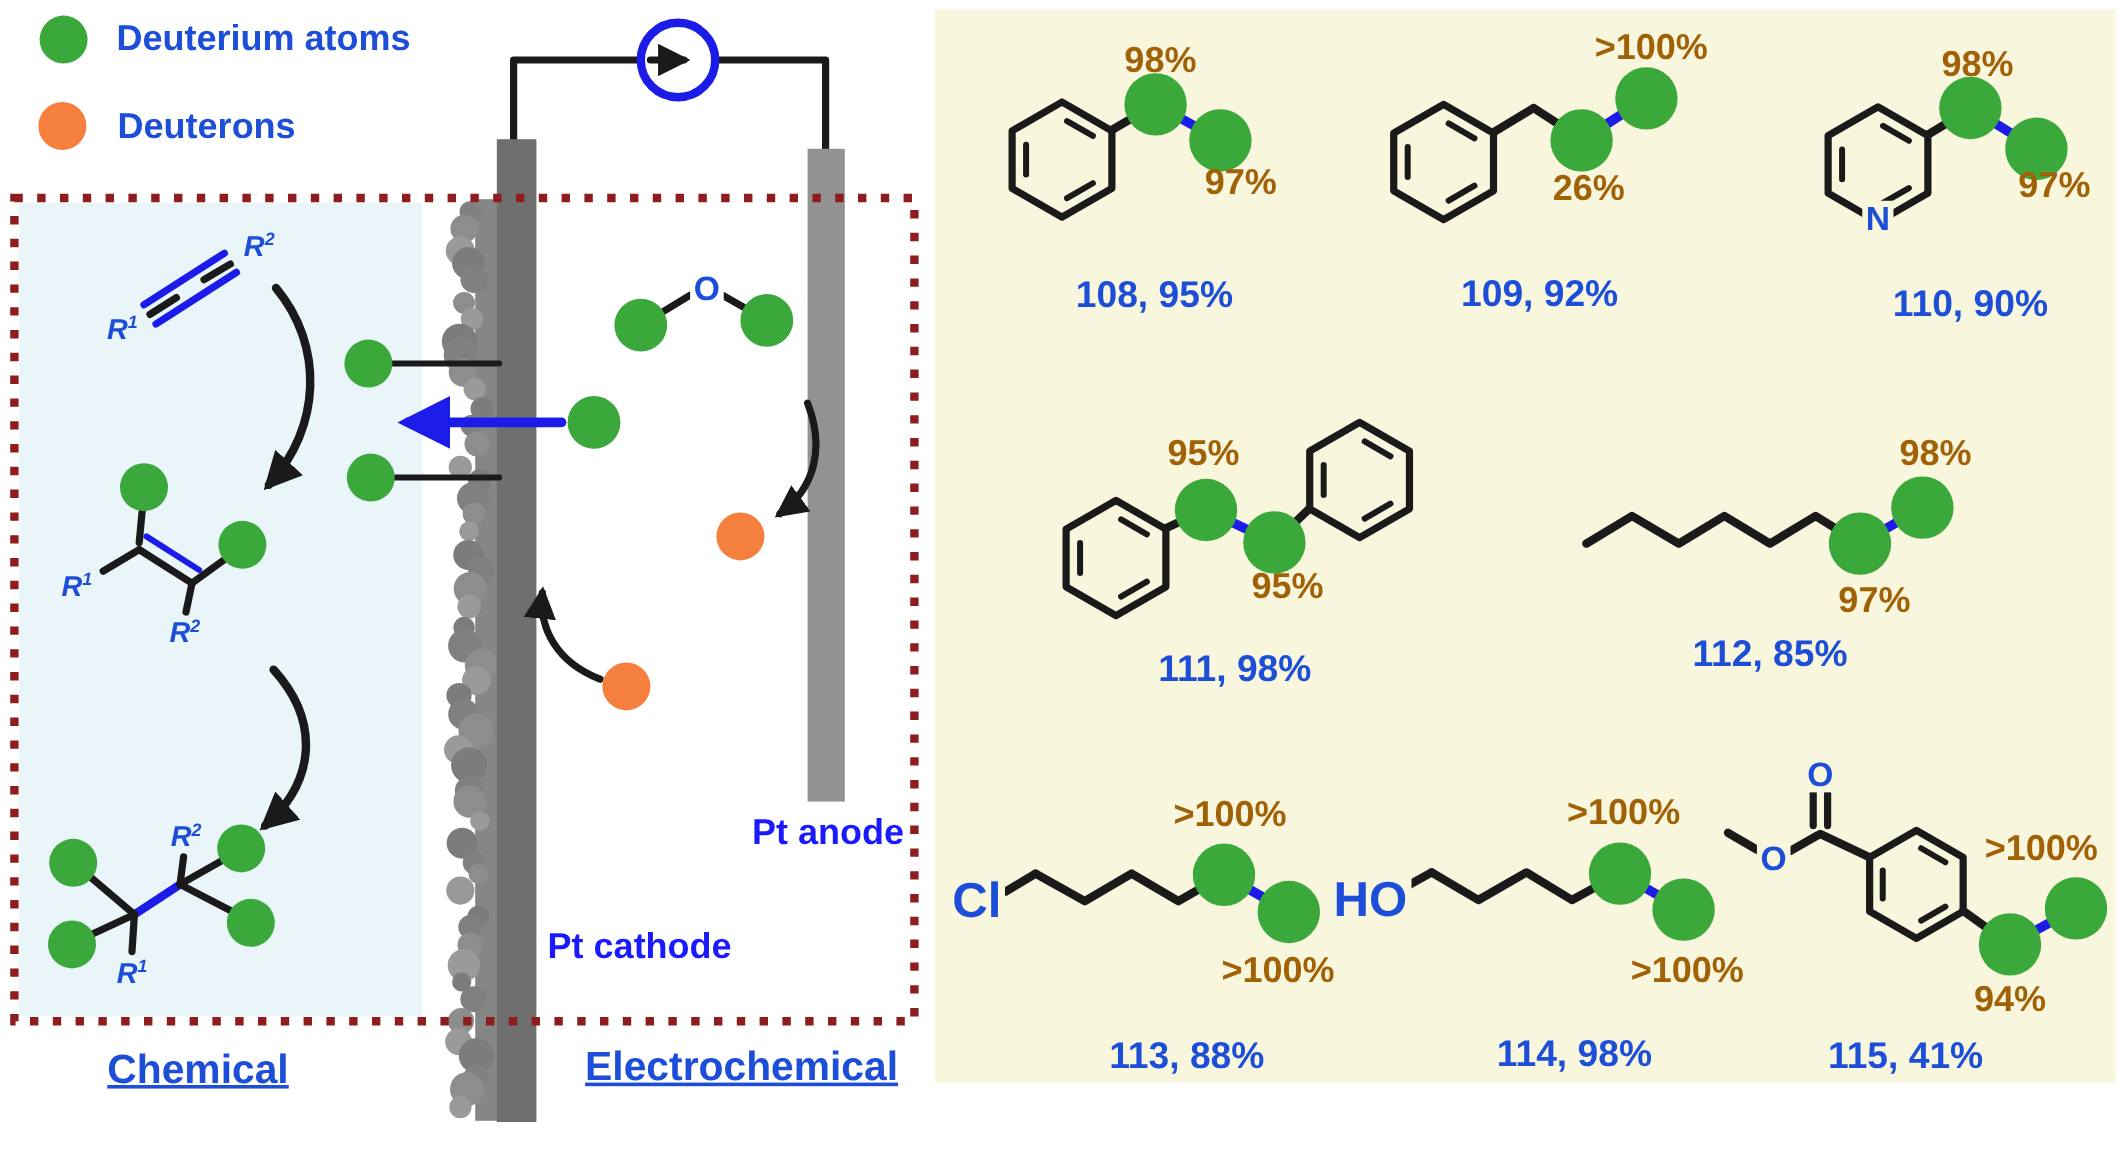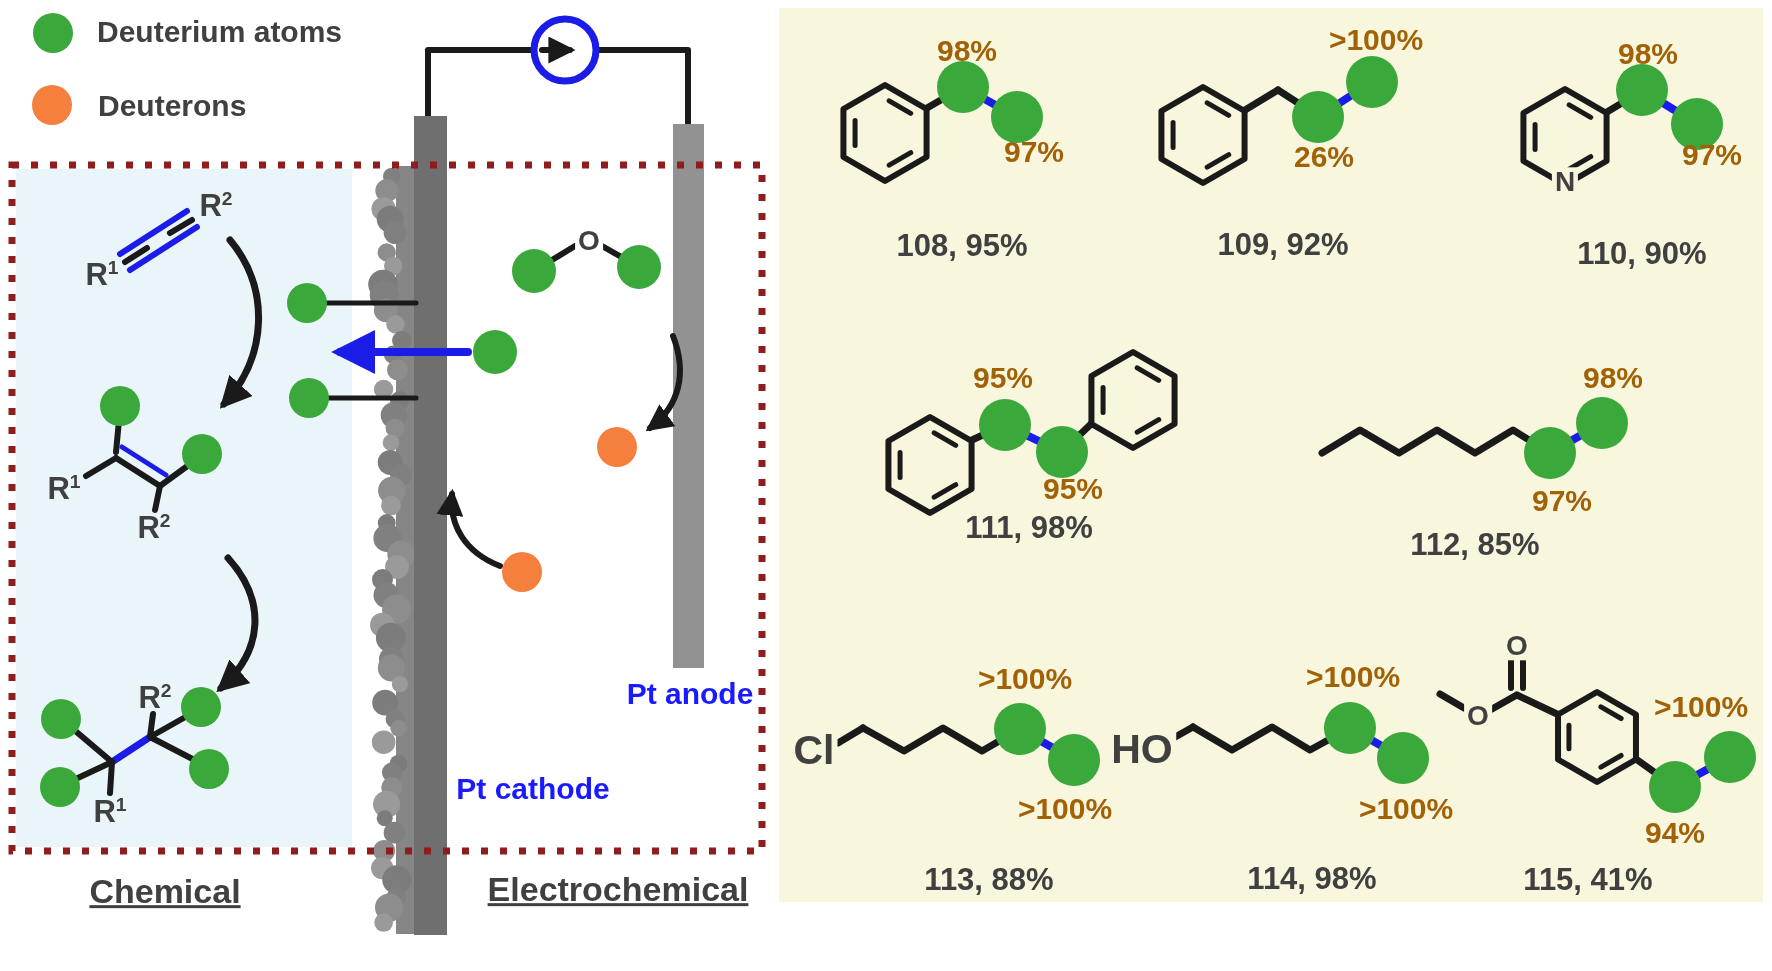--- a/index.html
+++ b/index.html
@@ -1,27 +1,27 @@
 <!DOCTYPE html>
 <html><head>
 <meta charset="utf-8">
 <style>
   html,body{margin:0;padding:0;background:#ffffff;}
   body{width:1772px;height:971px;position:relative;overflow:hidden;
        font-family:"Liberation Sans", sans-serif;}
   svg{position:absolute;left:0;top:0;}
   .t{position:absolute;transform:translate(-50%,-50%);font-weight:bold;
-     white-space:nowrap;color:#404040;line-height:1.05;}
+     white-space:nowrap;color:#1d4ed8;line-height:1.05;}
   .tl{transform:translateY(-50%);}
   .legend-label{font-size:30px;}
   .red{color:#a16207;font-size:30px;}
   .clabel{font-size:31px;}
   .zone{font-size:34px;text-decoration:underline;}
   .blue{color:#1a1aff;font-size:30px;}
-  .rlabel{font-size:31px;}
+  .rlabel{font-size:24px;font-style:italic;}
   .rlabel sup{font-size:0.62em;}
   .atom{font-size:28px;background:#f8f6dd;padding:0 3px;}
   .atom.on-white{background:#ffffff;}
   .atom.big{font-size:41px;}
 </style>
 </head>
 <body>
 
 <svg id="scene" width="1772" height="971" viewBox="0 0 1772 971">
   <defs>
@@ -262,21 +262,21 @@
 <div class="t red" style="left:1376px;top:40px">&gt;100%</div>
 <div class="t red" style="left:1324px;top:157px">26%</div>
 <div class="t clabel" style="left:1283px;top:245px">109, 92%</div>
 
 <div class="t red" style="left:1648px;top:54px">98%</div>
 <div class="t red" style="left:1712px;top:155px">97%</div>
 <div class="t clabel" style="left:1642px;top:254px">110, 90%</div>
 
 <div class="t red" style="left:1003px;top:378px">95%</div>
 <div class="t red" style="left:1073px;top:489px">95%</div>
-<div class="t clabel" style="left:1029px;top:528px">111, 98%</div>
+<div class="t clabel" style="left:1029px;top:558px">111, 98%</div>
 
 <div class="t red" style="left:1613px;top:378px">98%</div>
 <div class="t red" style="left:1562px;top:501px">97%</div>
 <div class="t clabel" style="left:1475px;top:545px">112, 85%</div>
 
 <div class="t red" style="left:1025px;top:679px">&gt;100%</div>
 <div class="t red" style="left:1065px;top:809px">&gt;100%</div>
 <div class="t clabel" style="left:989px;top:880px">113, 88%</div>
 
 <div class="t red" style="left:1353px;top:677px">&gt;100%</div>

